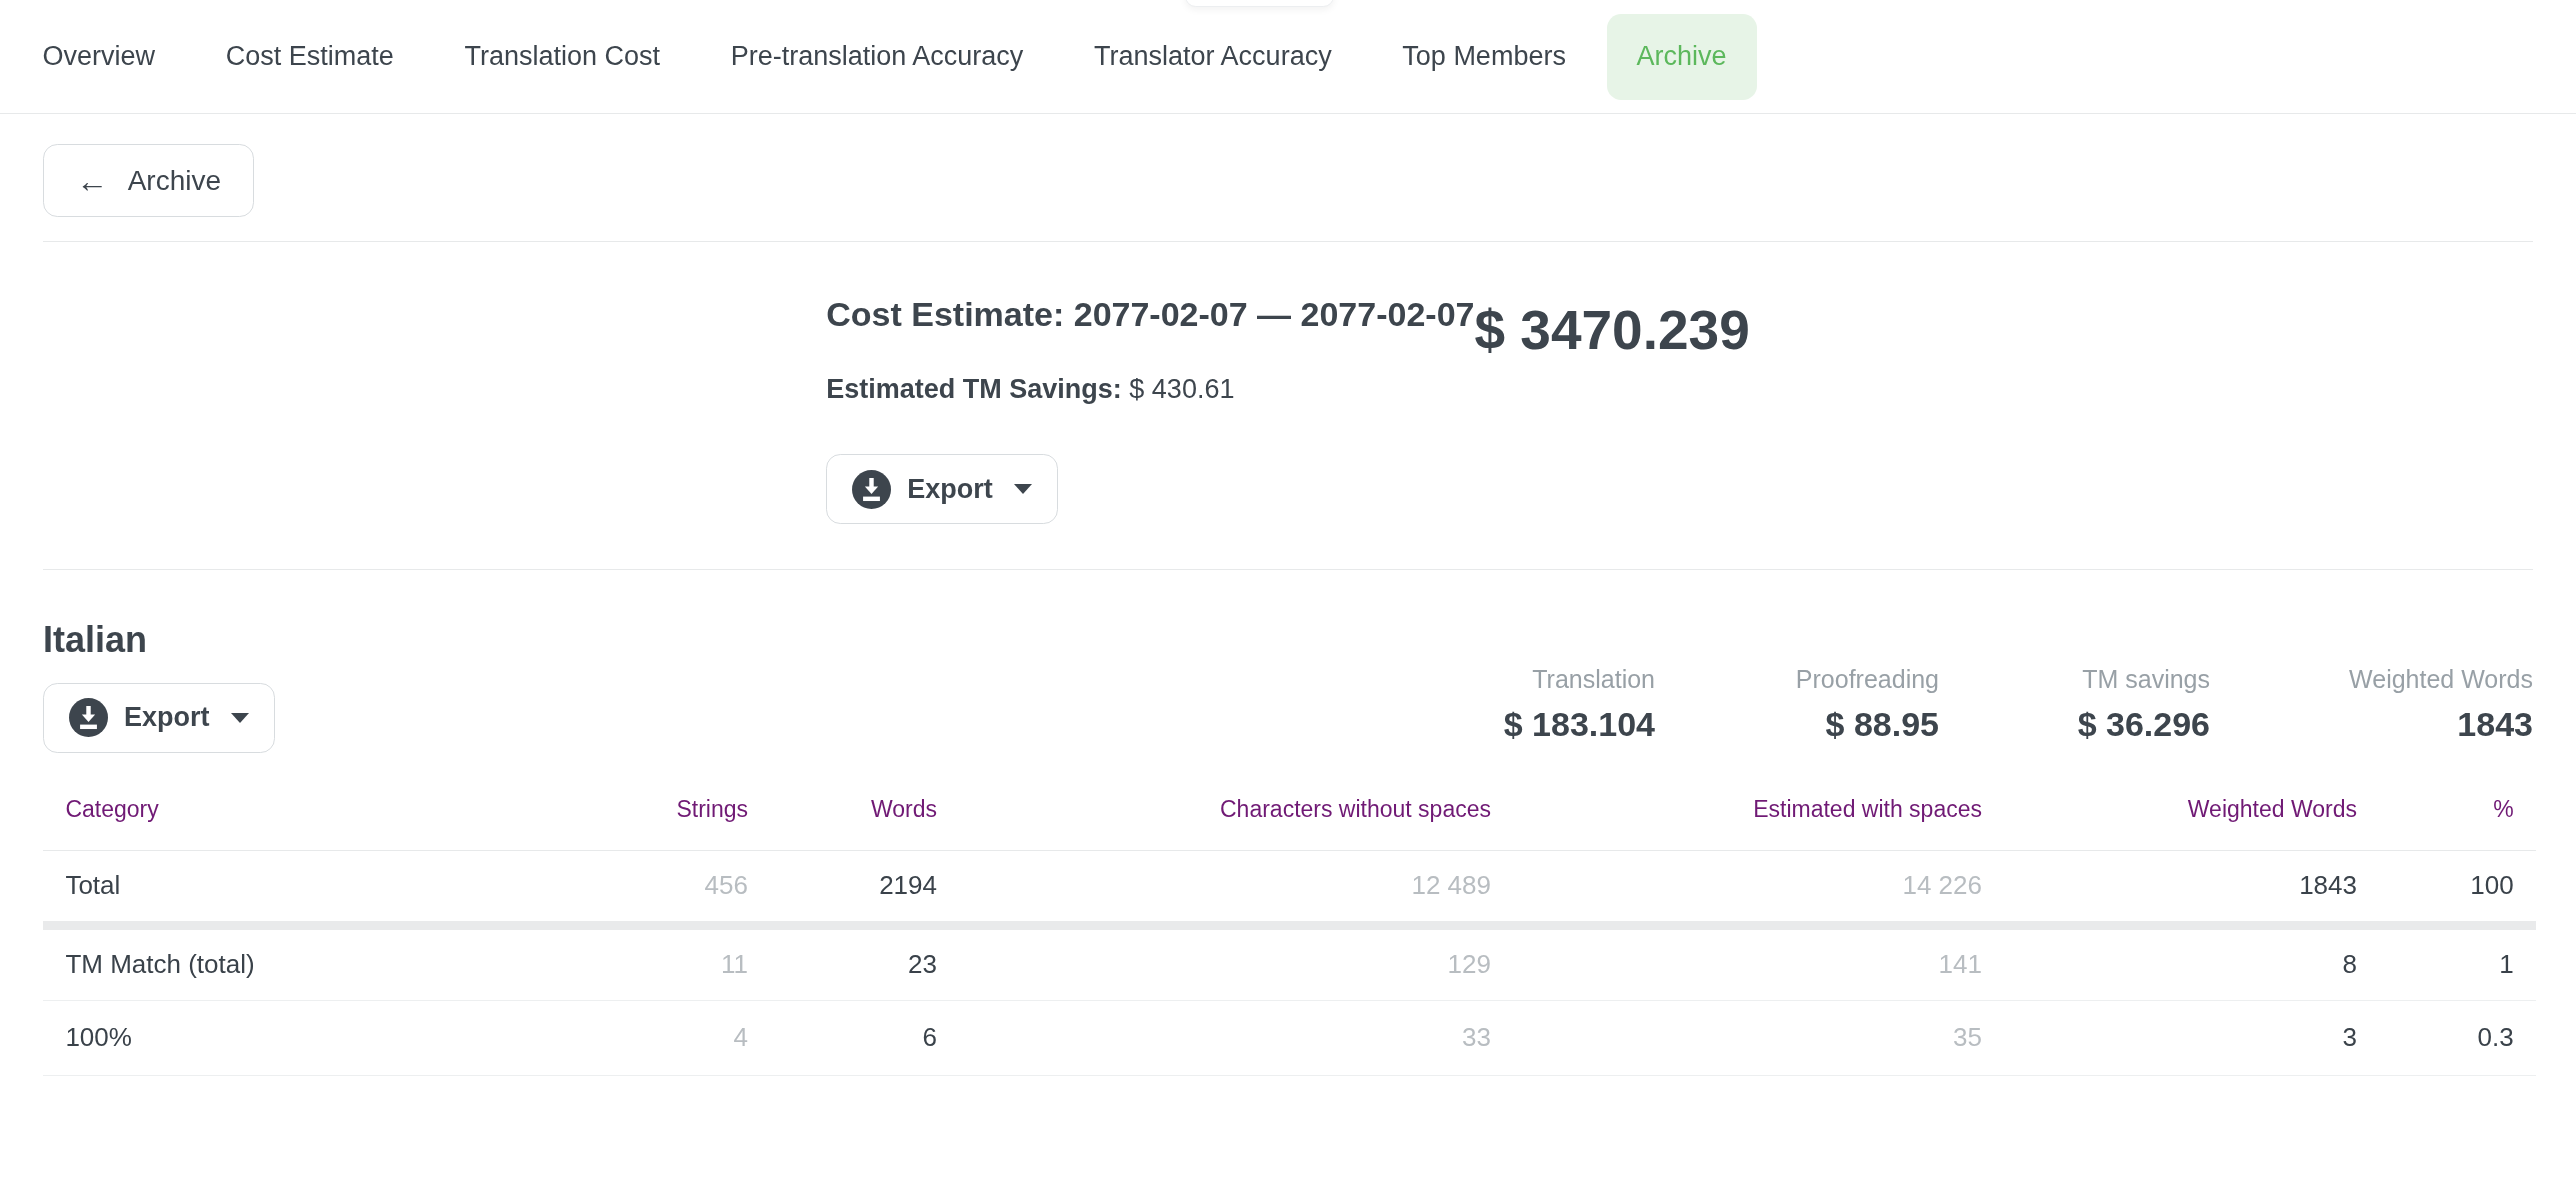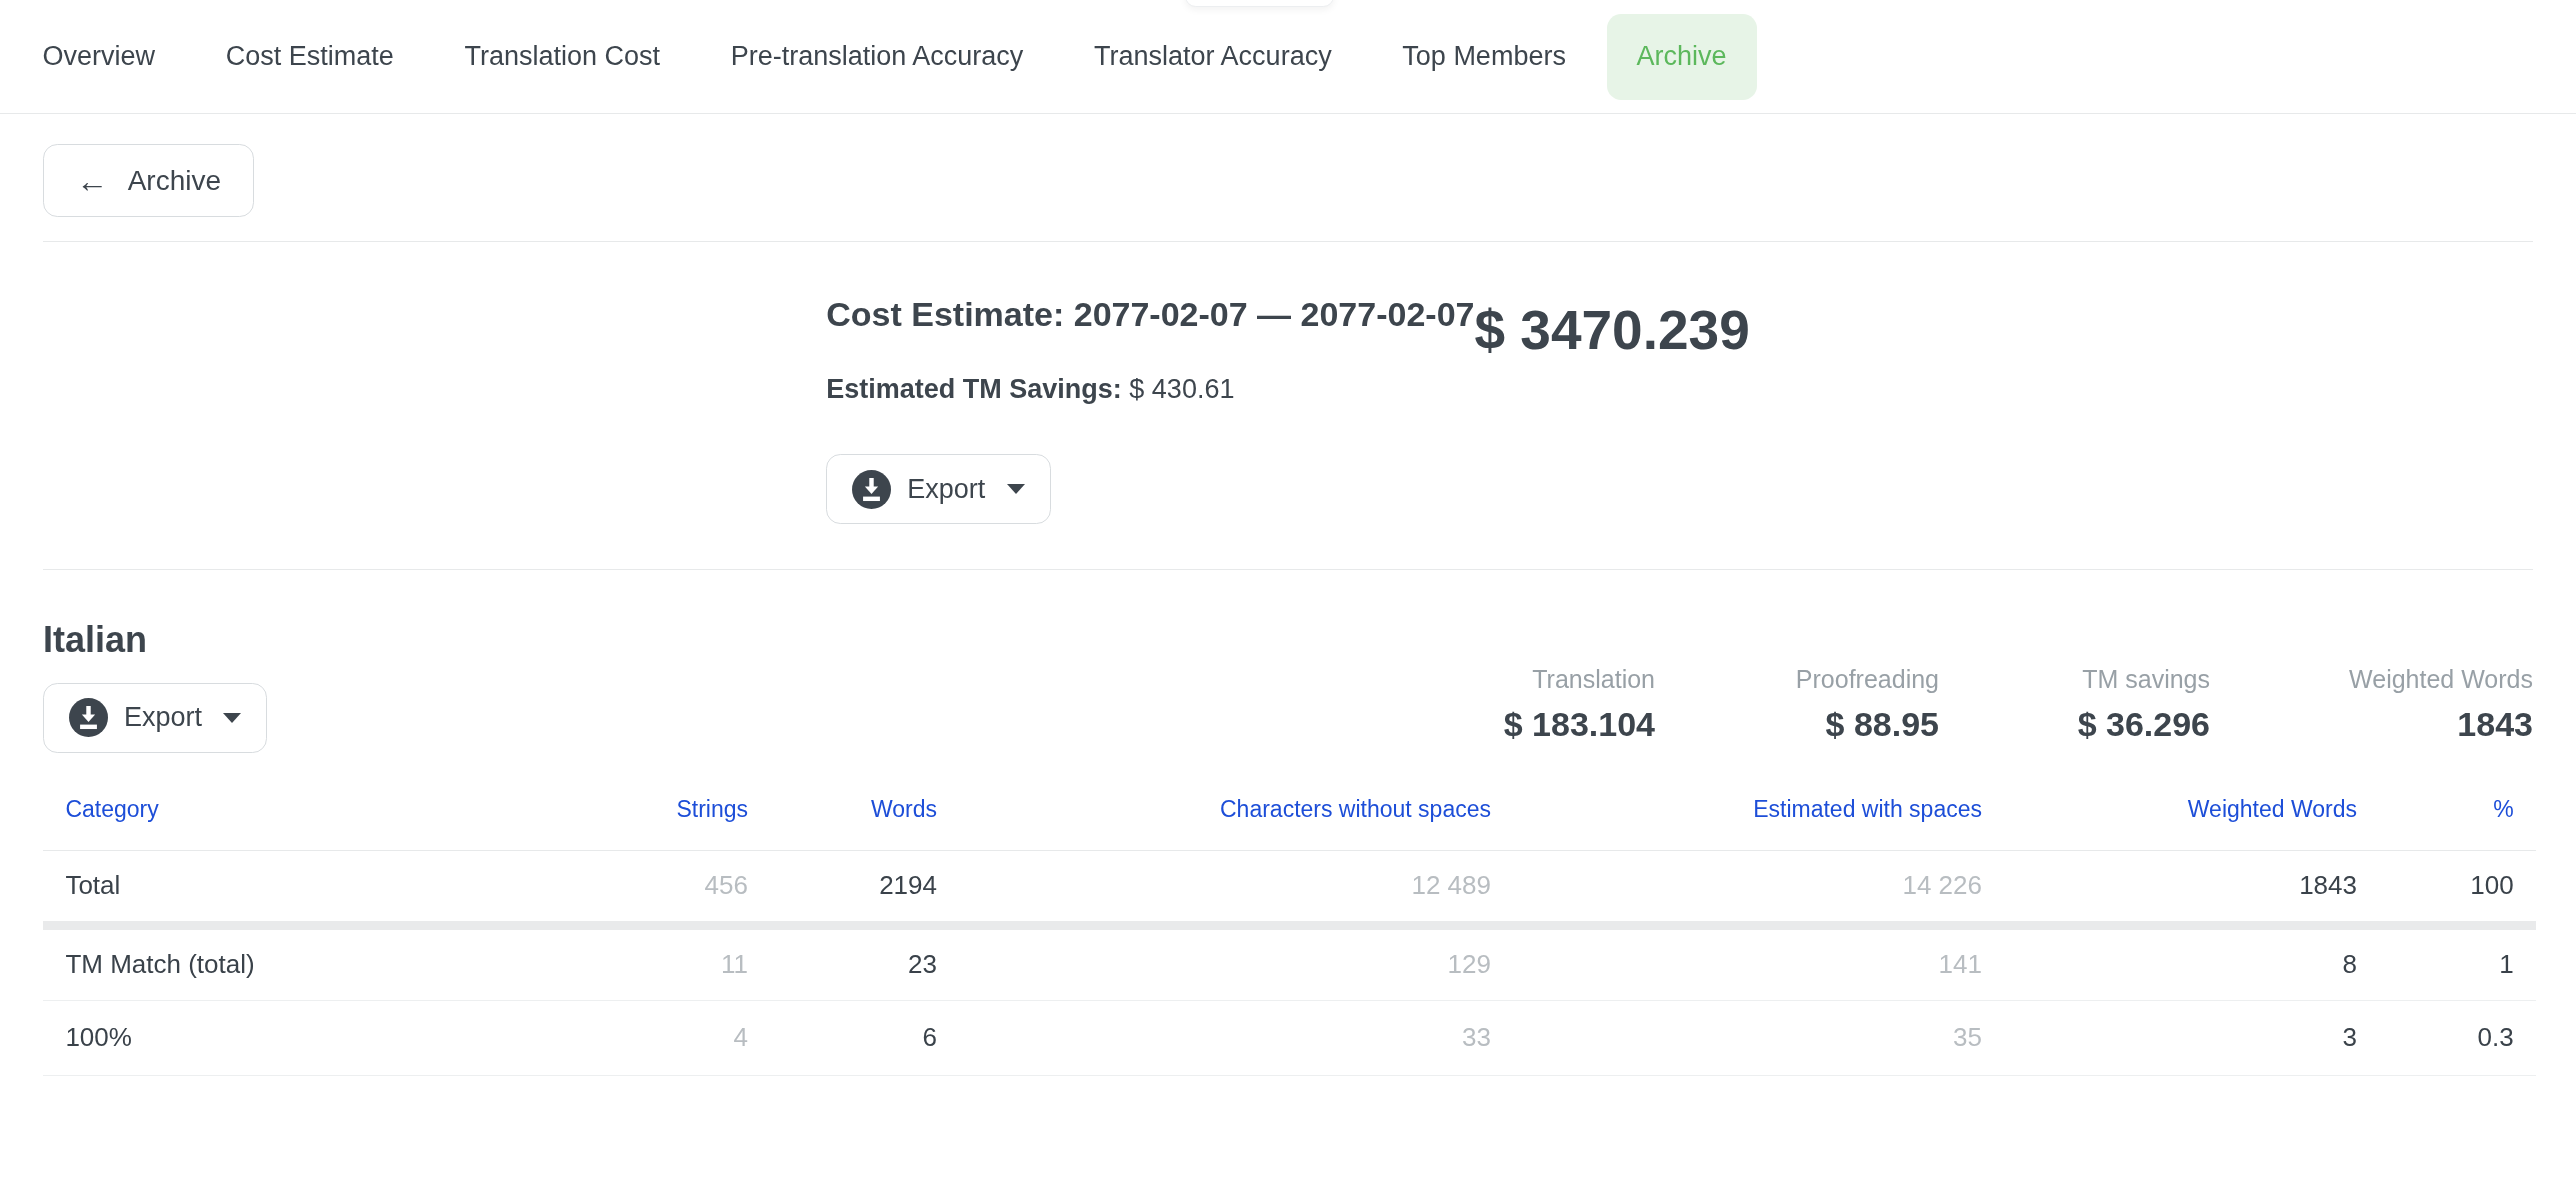--- a/index.html
+++ b/index.html
@@ -18,21 +18,21 @@
   .tab { height:86px; display:flex; align-items:center; padding:0 30px;
          font-size:27px; border-radius:14.3px; color:#3d454d; cursor:pointer; white-space:nowrap; }
   .tab.active { background:#e7f4e7; color:#5cb85c; }
 
   
   .btn { display:inline-flex; align-items:center; background:#fff;
          border:1.8px solid #d8dcdf; border-radius:14.3px; cursor:pointer;
          font-family:"Liberation Sans", sans-serif; color:#3d454d; }
   .back-btn { margin:30px 0 0 43px; height:73px; padding:0 32px; font-size:28px; gap:19.7px; }
   .back-btn .arrow { font-size:32px; line-height:1; }
-  .export-btn { height:70px; padding:0 25px; font-size:27px; gap:16px; }
+  .export-btn { height:70px; padding:0 25px; font-size:27px; gap:16px;font-weight:bold; }
   .caret { width:0; height:0; border-left:9px solid transparent; border-right:9px solid transparent;
            border-top:10.7px solid #3d454d; margin-left:5.4px; }
 
   .divider { border:none; border-top:1.8px solid #e7e9ea; margin:0 43px; }
   .divider.first { margin-top:24px; }
 
   
   .report-head { display:flex; justify-content:center; align-items:flex-start; padding:0 43px; }
   .report-head h1 { font-size:34px; line-height:41px; font-weight:bold; margin-top:52px; }
   .tm-line { font-size:27px; line-height:32px; margin-top:38px; }
@@ -44,21 +44,21 @@
   .lang { display:flex; justify-content:space-between; align-items:flex-end; padding:0 43px; }
   .lang h2 { font-size:36px; line-height:43px; font-weight:bold; margin-top:48px; }
   .lang .export-btn { margin-top:21.5px; }
   .lang-stats { display:flex; margin-bottom:8px; }
   .stat { text-align:right; }
   .stat .stat-label { font-size:25px; line-height:30px; color:#98a0a6; }
   .stat .stat-value { font-size:34px; line-height:41px; font-weight:bold; margin-top:9.8px; color:#3d454d; }
 
   
   table { table-layout:fixed; border-collapse:collapse; width:2490px; margin:0 43px; }
-  th { font-size:23px; font-weight:normal; color:#1d4ed8; text-align:right;
+  th { font-size:23px; font-weight:normal; color:#701a75; text-align:right;
        padding:43px 0 27px 0; white-space:nowrap; }
   th.cat, td.cat { text-align:left; padding-left:22.4px; }
   th:last-child, td:last-child { padding-right:22.4px; }
   thead tr { border-bottom:1.8px solid #e7e9ea; }
   td { font-size:26px; height:75px; text-align:right; white-space:nowrap; }
   td.gray { color:#b8bdc1; }
   td.dark, td.cat { color:#3a424a; }
   tbody tr { border-bottom:1.8px solid #edeff0; }
   tbody tr.total-row { border-bottom:9px solid #e9eaeb; }
 </style>

